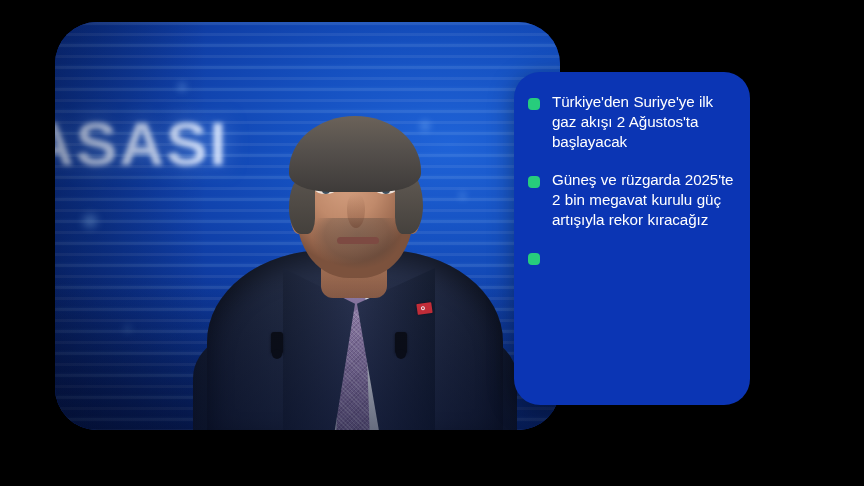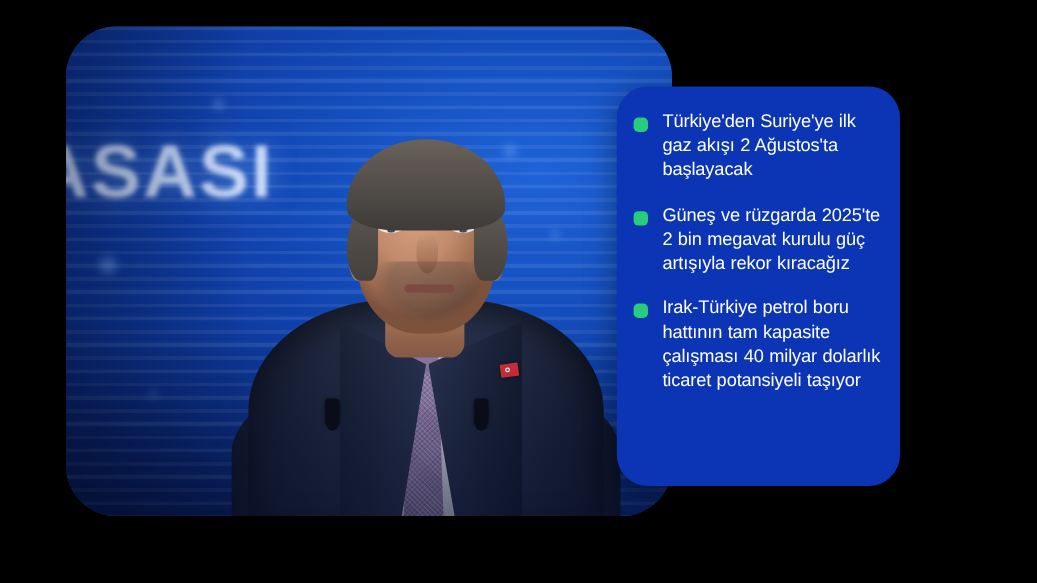--- a/index.html
+++ b/index.html
@@ -437,18 +437,17 @@
       <div class="bullet-text">Türkiye'den Suriye'ye ilk gaz akışı 2 Ağustos'ta başlayacak</div>
     </div>
 
     <div class="bullet-row">
       <div class="bullet-dot"></div>
       <div class="bullet-text">Güneş ve rüzgarda 2025'te 2 bin megavat kurulu güç artışıyla rekor kıracağız</div>
     </div>
 
     <div class="bullet-row">
       <div class="bullet-dot"></div>
-      <div class="bullet-text">Irak-Türkiye petrol boru hattının tam kapasite çalışması 40 milyar dolarlık ticaret potansiyeli taşıyor</div>
     </div>
 
   </div>
 
 </div>
 
 </body></html>

